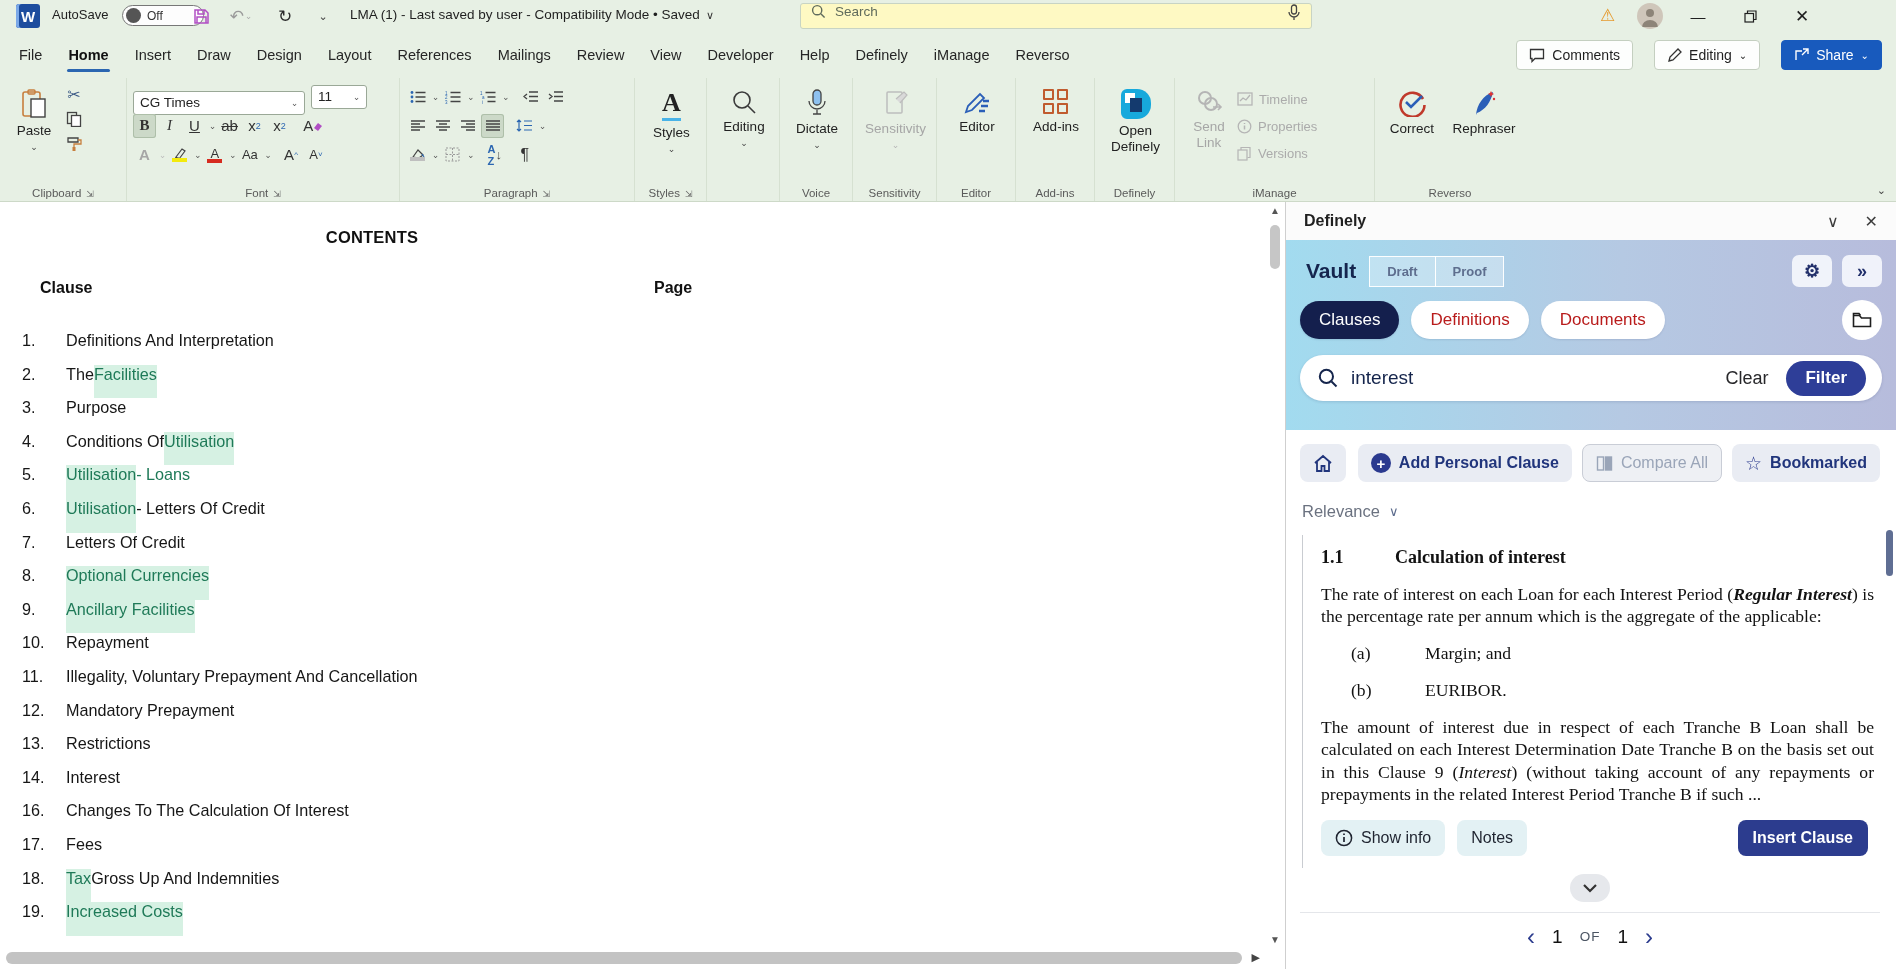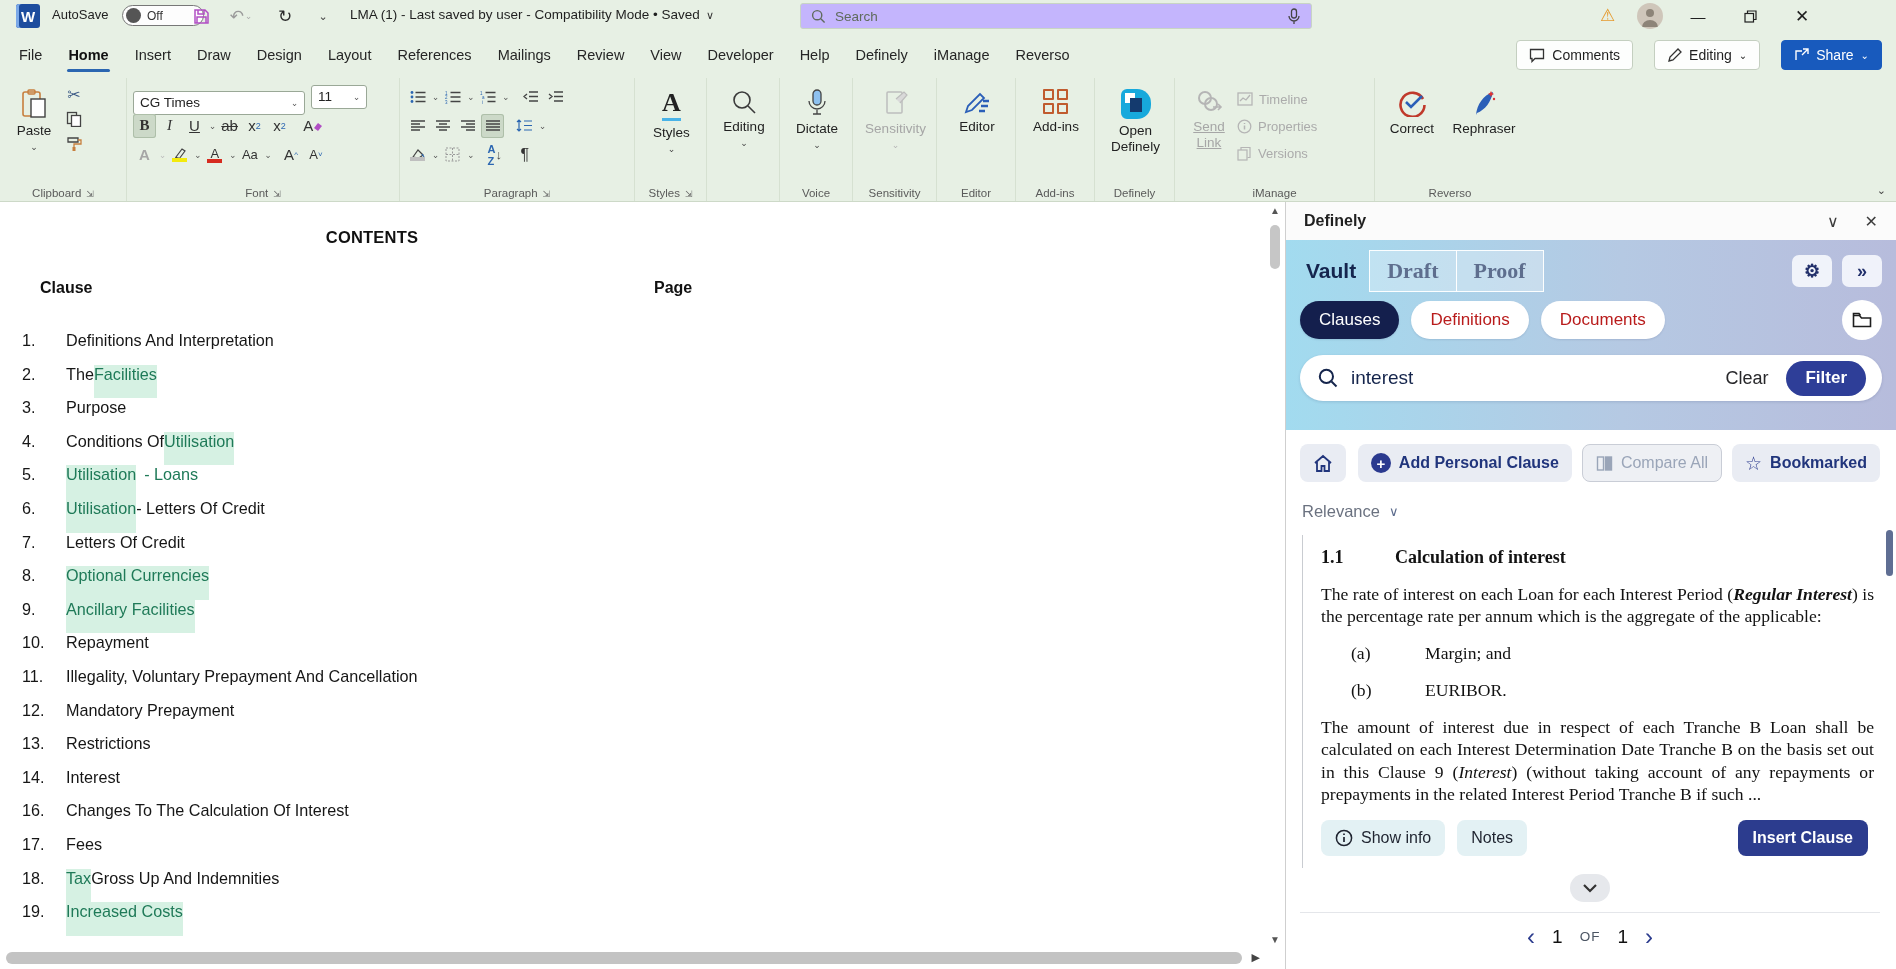--- a/index.html
+++ b/index.html
@@ -9,21 +9,21 @@
   
   .titlebar { position:absolute; left:0; top:0; width:100%; height:32px; display:flex; align-items:center; }
   .word-icon { position:absolute; left:16px; top:4px; width:24px; height:24px; background:#1d4d9e; border-radius:3px; color:#fff; font-weight:bold; font-size:15px; display:flex; align-items:center; justify-content:center; box-shadow:inset 3px 0 0 #7aa8e8; }
   .autosave { position:absolute; left:52px; top:7px; font-size:13px; color:#222; }
   .as-toggle { position:absolute; left:122px; top:5px; width:82px; height:21px; border:1px solid #777; border-radius:11px; background:#fdfdfd; display:flex; align-items:center; }
   .as-knob { width:15px; height:15px; border-radius:50%; background:#555; margin-left:3px; }
   .as-off { font-size:12px; color:#333; margin-left:6px; }
   .qat { position:absolute; top:3px; height:26px; display:flex; align-items:center; justify-content:center; width:30px; }
   .doc-title { position:absolute; left:350px; top:7px; font-size:13.5px; color:#1f1f1f; white-space:nowrap; }
   .doc-title .chv { font-size:11px; color:#333; margin-left:6px; }
-  .tb-search { position:absolute; left:800px; top:3px; width:512px; height:26px; background:#c4b5fd; border:1px solid #c8d4c4; border-radius:3px; display:flex; align-items:center; padding:0 10px; }
+  .tb-search { position:absolute; left:800px; top:3px; width:512px; height:26px; background:#fef9c3; border:1px solid #c8d4c4; border-radius:3px; display:flex; padding:0 10px; }
   .tb-search .ph { color:#5f6b5c; font-size:13.5px; margin-left:9px; flex:1; }
   .warn { position:absolute; left:1600px; top:5px; font-size:17px; color:#e59a2f; }
   .avatar { position:absolute; left:1637px; top:3px; width:26px; height:26px; border-radius:50%; background:#cfc6ba; overflow:hidden; }
   .avatar svg { display:block; margin:4px auto 0; }
   .wbtn { position:absolute; top:0; width:44px; height:32px; display:flex; align-items:center; justify-content:center; font-size:15px; color:#1f1f1f; }
 
   
   .tabsrow { position:absolute; left:0; top:32px; width:100%; height:46px; display:flex; align-items:center; padding-left:6px; }
   .rtab { padding:5px 13px; font-size:14.5px; color:#262626; position:relative; cursor:default; }
   .rtab.active { font-weight:700; color:#111; }
@@ -69,38 +69,38 @@
   .docpane { position:absolute; left:0; top:202px; width:1285px; bottom:0; background:#fff; font-family:"Liberation Sans", sans-serif; }
   .doc-inner { position:absolute; left:22px; top:0; width:700px; }
   .doc-heading { margin-top:26px; text-align:center; font-weight:700; font-size:16.5px; color:#111; letter-spacing:.2px; }
   .doc-cols { position:relative; margin-top:32px; height:22px; }
   .col-clause { position:absolute; left:18px; font-weight:700; font-size:16px; color:#111; }
   .col-page { position:absolute; left:632px; font-weight:700; font-size:16px; color:#111; }
   .doc-list { margin-top:30px; list-style:none; }
   .doc-list li { height:33.6px; display:flex; font-size:16.2px; color:#161616; }
   .doc-list .num { width:44px; flex:none; }
   .hl { background:#d6f1e3; color:#1f7a58; }
-  .grn { color:#1f7a58;padding-left:8px; }
+  .grn { color:#1f7a58; }
 
   .vscroll { position:absolute; right:0; top:3px; bottom:24px; width:20px; }
   .vscroll .arr { position:absolute; left:0; width:20px; text-align:center; font-size:10px; color:#555; }
   .vscroll .thumb { position:absolute; left:5px; top:20px; width:10px; height:44px; border-radius:6px; background:#c6c6c6; }
   .hscroll { position:absolute; left:0; right:21px; bottom:0; height:22px; }
   .hscroll .thumb { position:absolute; left:6px; right:22px; top:5px; height:12px; border-radius:7px; background:#c3c3c3; }
   .hscroll .arr { position:absolute; right:4px; top:4px; font-size:11px; color:#444; }
 
   
   .panel { position:absolute; left:1285px; top:202px; width:611px; bottom:0; background:#fff; border-left:1px solid #cfcfcf; }
   .p-header { height:38px; display:flex; align-items:center; padding:0 18px; background:#fbfbfb; }
   .p-header .ttl { font-size:16px; font-weight:700; color:#1f1f1f; flex:1; }
   .p-header .hic { font-size:16px; color:#3c3c3c; margin-left:26px; }
   .p-grad { height:190px; background:linear-gradient(90deg,#a2dbef 0%, #b5c9e3 55%, #b7bcdc 100%); padding:8px 14px 14px; }
   .p-tabs { display:flex; align-items:center; height:46px; }
   .ptab-vault { font-size:21px; font-weight:800; color:#15254e; padding:0 14px 0 6px; }
-  .ptab-box { font-size:22px; font-weight:700; color:#5e6e8e; background:rgba(255,255,255,0.30); border:1.5px solid rgba(255,255,255,0.95); padding:7px 17px; margin-left:-1px;font-family:Liberation Serif, serif; }
+  .ptab-box { font-size:13px; font-weight:700; color:#5e6e8e; background:rgba(255,255,255,0.30); border:1.5px solid rgba(255,255,255,0.95); padding:7px 17px; margin-left:-1px; }
   .p-tabs .spacer { flex:1; }
   .iconbtn { width:40px; height:32px; border-radius:7px; background:rgba(250,251,255,0.85); display:flex; align-items:center; justify-content:center; color:#22306b; font-size:18px; margin-left:10px; font-weight:700; }
   .p-cats { display:flex; align-items:center; margin-top:6px; gap:12px; }
   .pill { height:38px; border-radius:19px; display:flex; align-items:center; padding:0 19px; font-size:17px; background:#fff; color:#b91c1c; box-shadow:0 1px 2px rgba(30,40,90,.12); }
   .pill.active { background:#141f4d; color:#fff; }
   .folder-circle { margin-left:auto; width:40px; height:40px; border-radius:50%; background:#fff; display:flex; align-items:center; justify-content:center; }
   .p-search { margin-top:15px; height:46px; border-radius:23px; background:#fff; display:flex; align-items:center; padding:0 16px 0 18px; box-shadow:0 1px 3px rgba(30,40,90,.15); }
   .p-search .q { font-size:19px; color:#15254c; flex:1; margin-left:13px; }
   .p-search .clear { font-size:18px; color:#27272a; margin-right:18px; }
   .p-search .filter { height:35px; border-radius:18px; background:#2e3e98; color:#fff; font-size:17px; font-weight:600; display:flex; align-items:center; padding:0 19px; }
@@ -469,21 +469,21 @@
       <div class="bigbtn">
         <span class="dlogo">
             <span class="blk"></span>
           </span>
         <span style="line-height:1.2; text-align:center;"><span>Open</span><br><span>Definely</span></span>
       </div>
       <div class="rg-label"><span>Definely</span></div>
     </div>
 
     <div class="rgroup" style="width:200px; display:flex;">
-      <div class="bigbtn gray" style="width:56px;text-decoration:underline;">
+      <div class="bigbtn gray" style="width:56px;">
         <svg width="28" height="26" viewBox="0 0 28 26">
             <circle cx="10" cy="9" r="6" fill="none" stroke="#b5b5b5" stroke-width="2"></circle>
             <circle cx="16" cy="15" r="6" fill="none" stroke="#b5b5b5" stroke-width="2"></circle>
             <path d="M18 18 h8 m-3 -3 l3 3 -3 3" fill="none" stroke="#b5b5b5" stroke-width="1.6"></path>
           </svg>
         <span style="line-height:1.2; text-align:center;"><span>Send</span><br><span>Link</span></span>
       </div>
       <div class="imgroup-stack">
         <div class="im-item">
             <svg width="16" height="14" viewBox="0 0 16 14">

